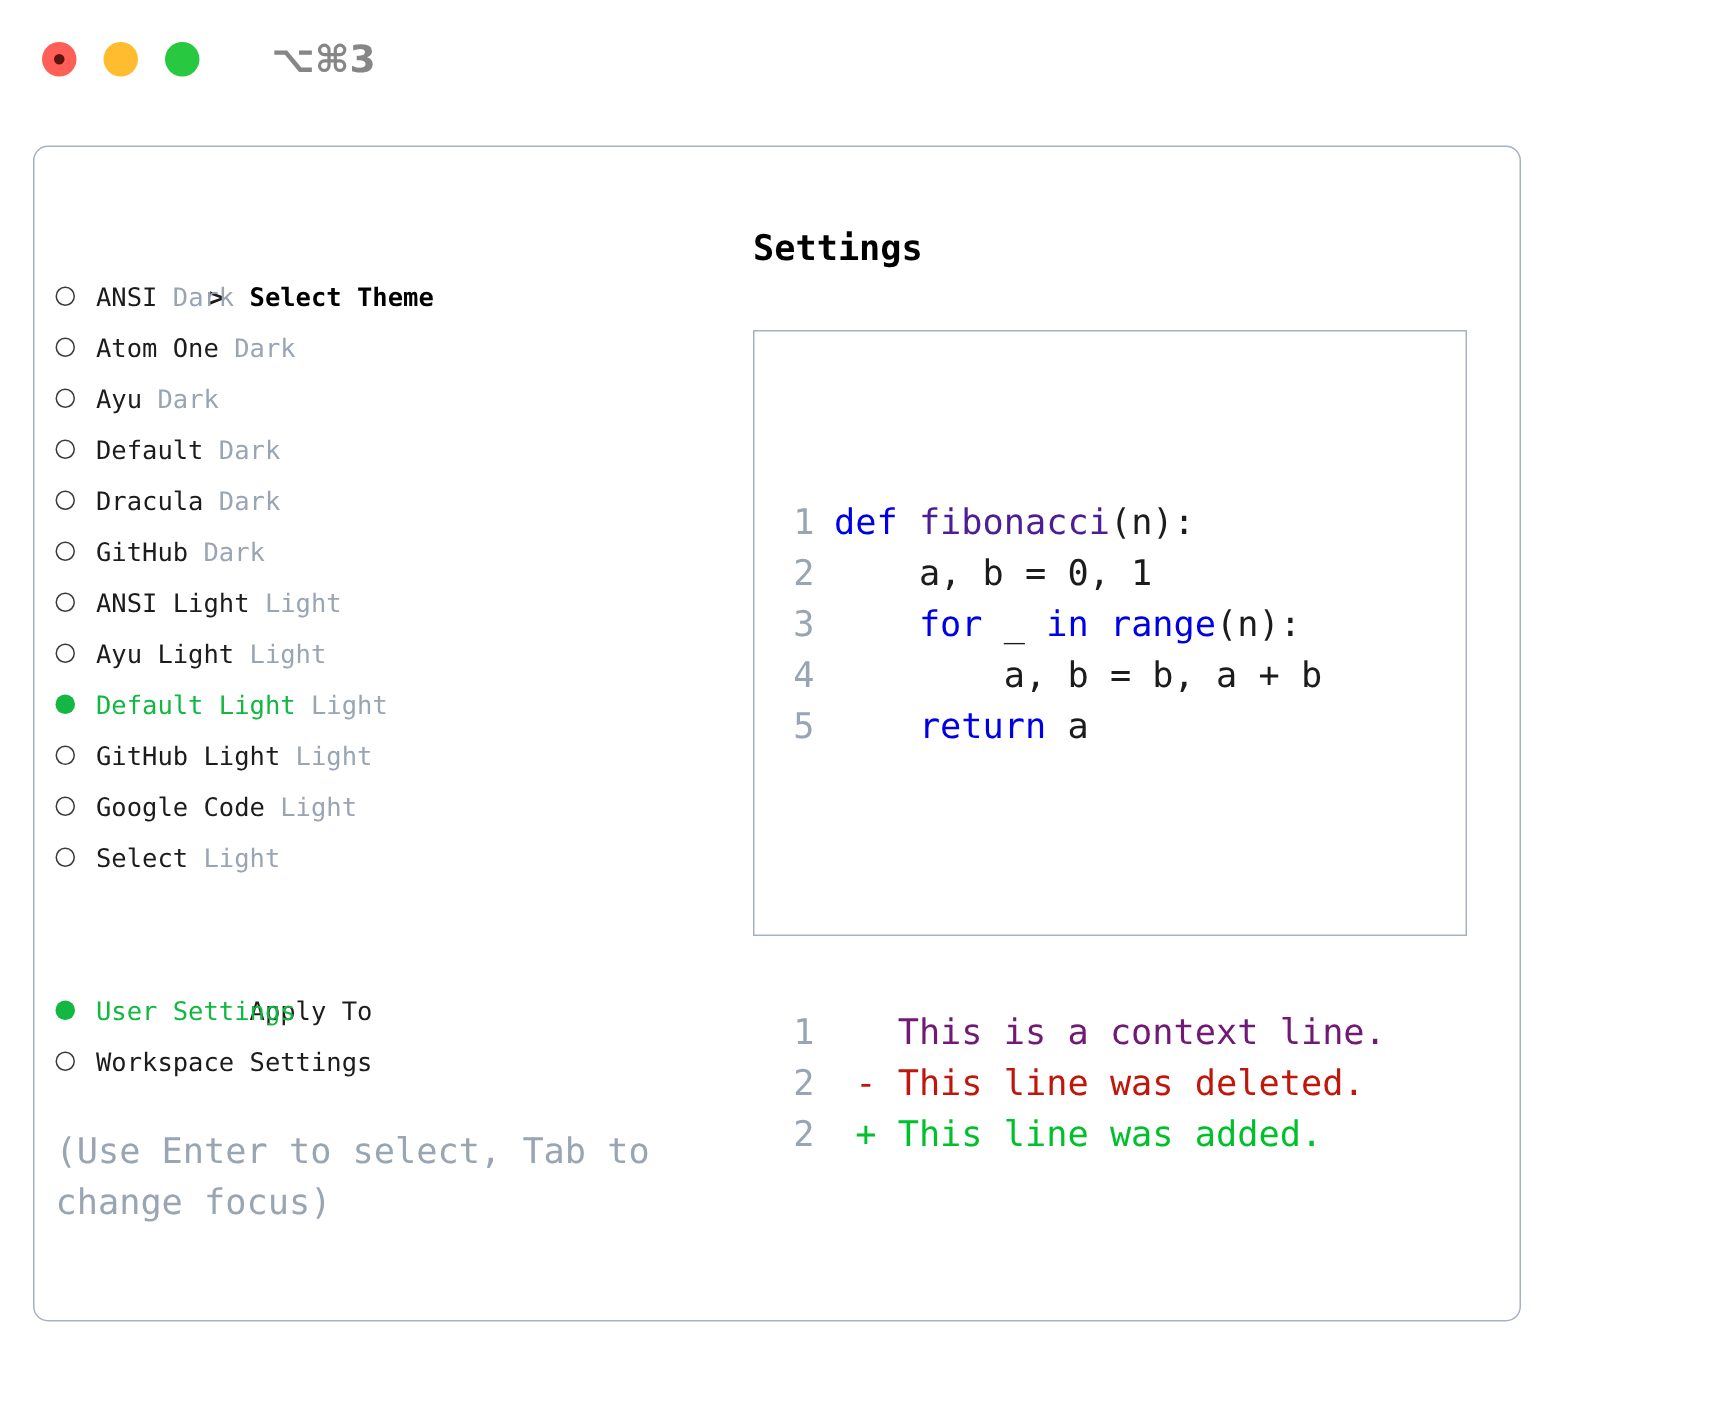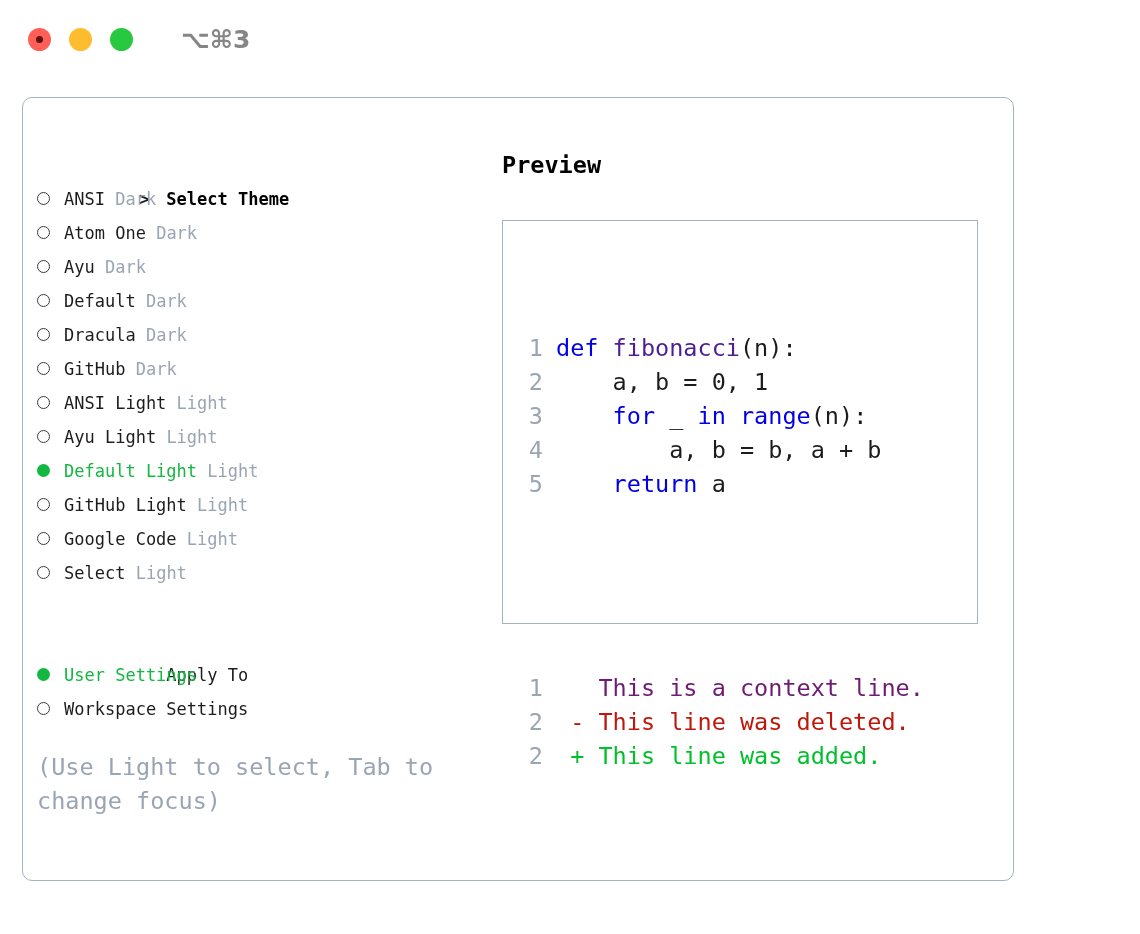--- a/index.html
+++ b/index.html
@@ -241,25 +241,25 @@
 
         <div class="row plain-row">
           <span class="marker">o</span><span>Apply To</span>
         </div>
 
         <div id="apply-items">
             <div class="row selected"><span class="marker"><span class="bullet on"></span></span><span class="label">User Settings</span></div>
             <div class="row"><span class="marker"><span class="bullet off"></span></span><span class="label">Workspace Settings</span></div>
           </div>
 
-        <div class="hint">(Use Light to select, Tab to change focus)</div>
+        <div class="hint">(Use Enter to select, Tab to change focus)</div>
       </div>
 
       <div class="right-col">
-        <div class="preview-title">Preview</div>
+        <div class="preview-title">Settings</div>
         <div class="preview-box">
           <div class="code">
             <div id="code-lines"><div class="code-line"><span class="ln">1</span><span class="kw">def </span><span class="fn">fibonacci</span><span class="plain">(n):</span></div><div class="code-line"><span class="ln">2</span><span class="plain">    a, b = 0, 1</span></div><div class="code-line"><span class="ln">3</span><span class="plain">    </span><span class="kw">for</span><span class="plain"> _ </span><span class="kw">in range</span><span class="plain">(n):</span></div><div class="code-line"><span class="ln">4</span><span class="plain">        a, b = b, a + b</span></div><div class="code-line"><span class="ln">5</span><span class="plain">    </span><span class="kw">return</span><span class="plain"> a</span></div></div>
             <div class="blank-line"></div>
             <div id="diff-lines"><div class="code-line"><span class="ln">1</span><span class="ctx">   </span><span class="ctx">This is a context line.</span></div><div class="code-line"><span class="ln">2</span><span class="del"> - </span><span class="del">This line was deleted.</span></div><div class="code-line"><span class="ln">2</span><span class="add"> + </span><span class="add">This line was added.</span></div></div>
           </div>
         </div>
       </div>
 
     </div>

